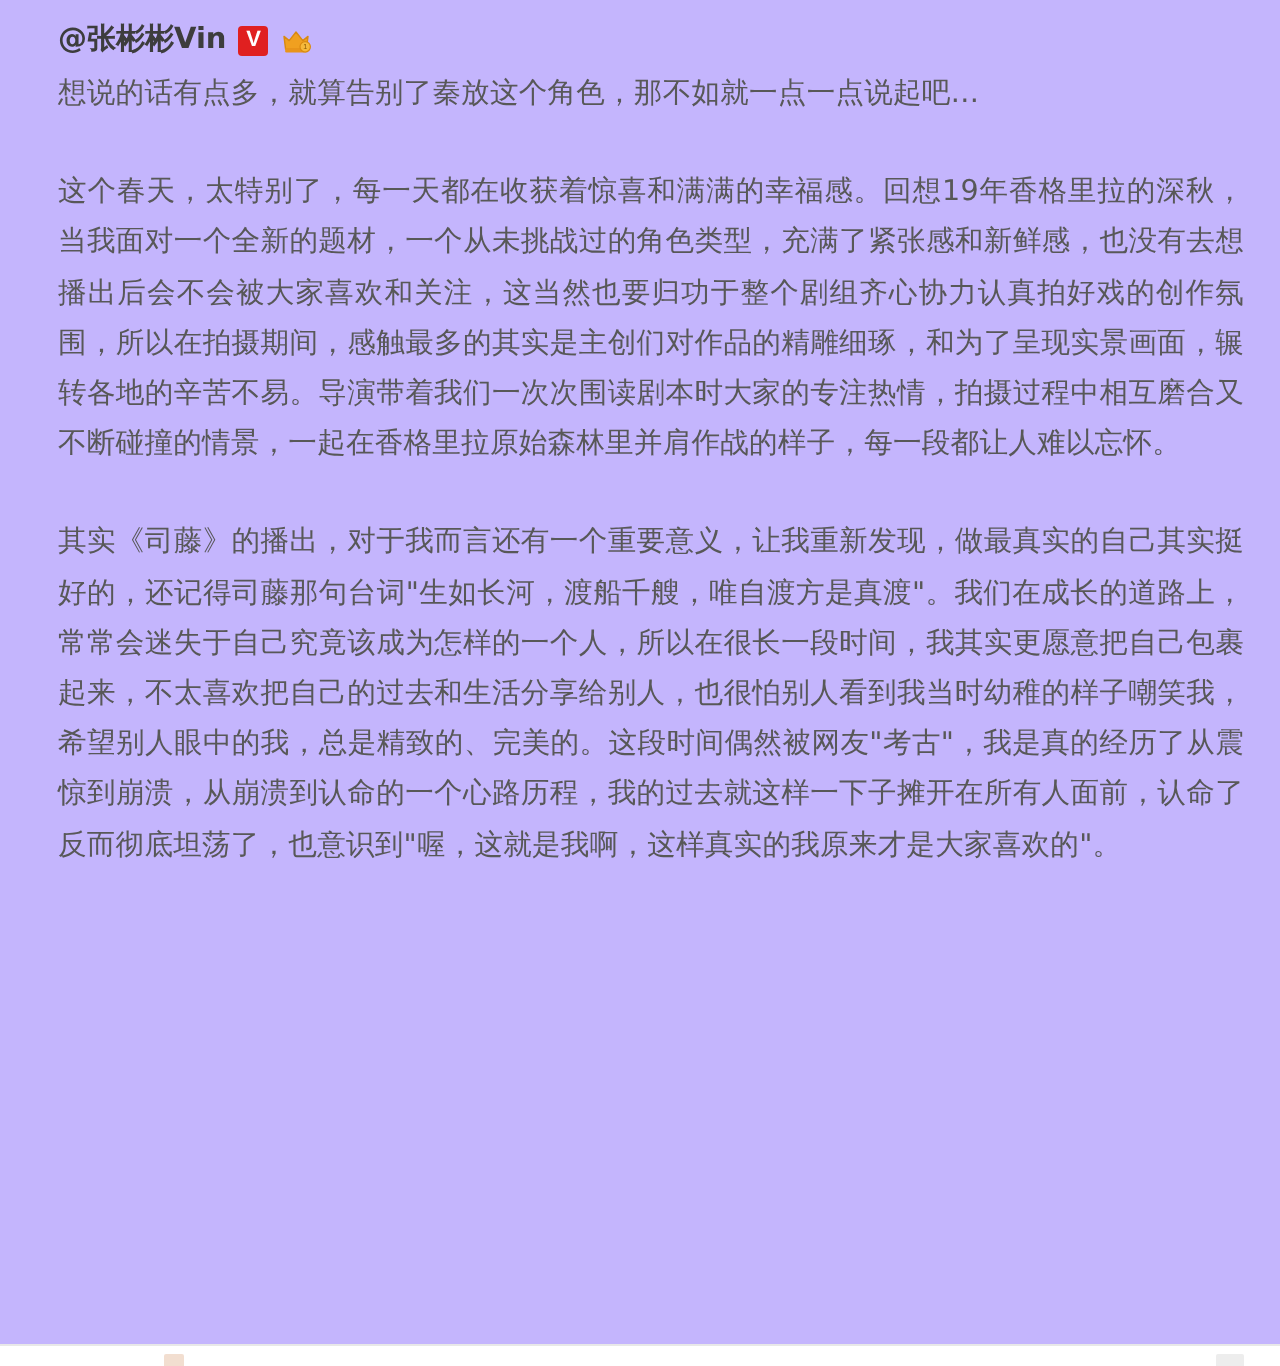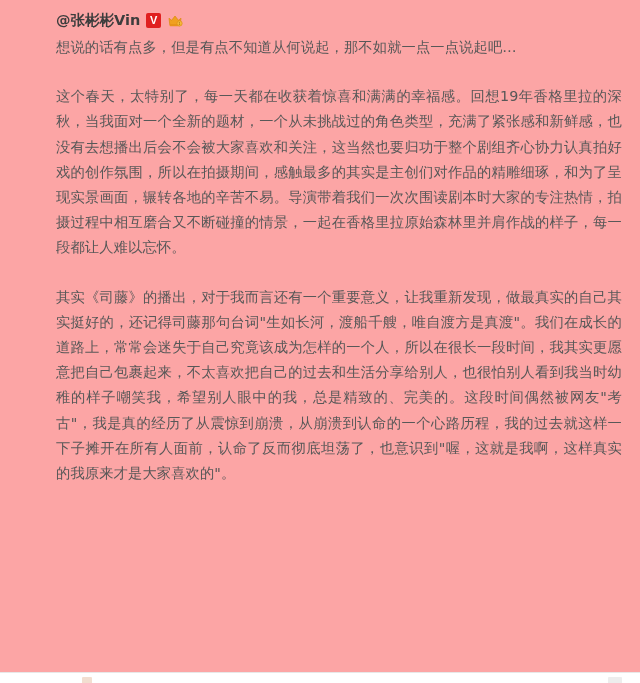--- a/index.html
+++ b/index.html
@@ -12,23 +12,23 @@
     background: #f2f2f2;
     font-family: "DejaVu Sans", "Liberation Sans", sans-serif;
     overflow: hidden;
     position: relative;
   }
   #post-card {
     position: absolute;
     left: 0; top: 0;
     width: 640px;
     height: 672px;
-    background: #fca5a5;
+    background: #c4b5fd;
     box-sizing: border-box;
-    padding: 10px 18px 0 56px;
+    padding: 10px 18px 0 29px;
   }
   #post-header {
     display: flex;
     align-items: center;
     height: 20px;
     margin-bottom: 5px;
   }
   .author-name {
     font-size: 14.5px;
     font-weight: bold;
@@ -118,21 +118,21 @@
       <svg width="16" height="15" viewBox="0 0 16 15" aria-hidden="true">
         <path d="M2 5.2 L4.6 7.3 L8 3.0 L11.4 7.3 L14 5.2 L13.2 11.6 L2.8 11.6 Z" fill="#f0a020" stroke="#d98a10" stroke-width="0.7" stroke-linejoin="round"></path>
         <rect x="2.6" y="11.0" width="10.8" height="2.2" rx="0.6" fill="#e8941a"></rect>
         <circle cx="12.6" cy="10.4" r="2.6" fill="#f6b93b" stroke="#d98a10" stroke-width="0.6"></circle>
         <text x="12.6" y="11.7" font-size="3.6" fill="#8a5a06" font-family="Liberation Sans, sans-serif" text-anchor="middle">1</text>
       </svg>
     </span>
   </div>
 
   <div id="post-body">
-    <p class="para"><span>想说的话有点多，但是有点不知道从何说起，那不如就一点一点说起吧…</span></p>
+    <p class="para"><span>想说的话有点多，就算告别了秦放这个角色，那不如就一点一点说起吧…</span></p>
     <p class="para"><span>这个春天，太特别了，每一天都在收获着惊喜和满满的幸福感。回想19年香格里拉的深秋，当我面对一个全新的题材，一个从未挑战过的角色类型，充满了紧张感和新鲜感，也没有去想播出后会不会被大家喜欢和关注，这当然也要归功于整个剧组齐心协力认真拍好戏的创作氛围，所以在拍摄期间，感触最多的其实是主创们对作品的精雕细琢，和为了呈现实景画面，辗转各地的辛苦不易。导演带着我们一次次围读剧本时大家的专注热情，拍摄过程中相互磨合又不断碰撞的情景，一起在香格里拉原始森林里并肩作战的样子，每一段都让人难以忘怀。</span></p>
     <p class="para"><span>其实《司藤》的播出，对于我而言还有一个重要意义，让我重新发现，做最真实的自己其实挺好的，还记得司藤那句台词"生如长河，渡船千艘，唯自渡方是真渡"。我们在成长的道路上，常常会迷失于自己究竟该成为怎样的一个人，所以在很长一段时间，我其实更愿意把自己包裹起来，不太喜欢把自己的过去和生活分享给别人，也很怕别人看到我当时幼稚的样子嘲笑我，希望别人眼中的我，总是精致的、完美的。这段时间偶然被网友"考古"，我是真的经历了从震惊到崩溃，从崩溃到认命的一个心路历程，我的过去就这样一下子摊开在所有人面前，认命了反而彻底坦荡了，也意识到"喔，这就是我啊，这样真实的我原来才是大家喜欢的"。</span></p>
 
   </div>
 
 </div>
 
 <div id="bottom-strip">
   <span class="strip-mark"></span>
   <span class="strip-mark-right"></span>

